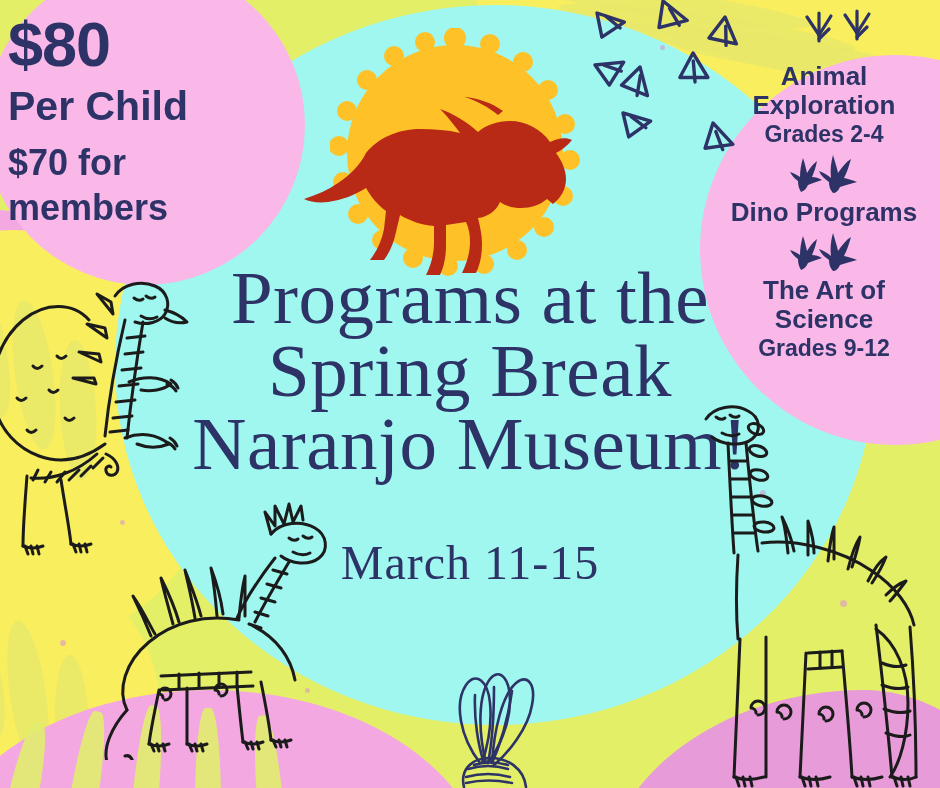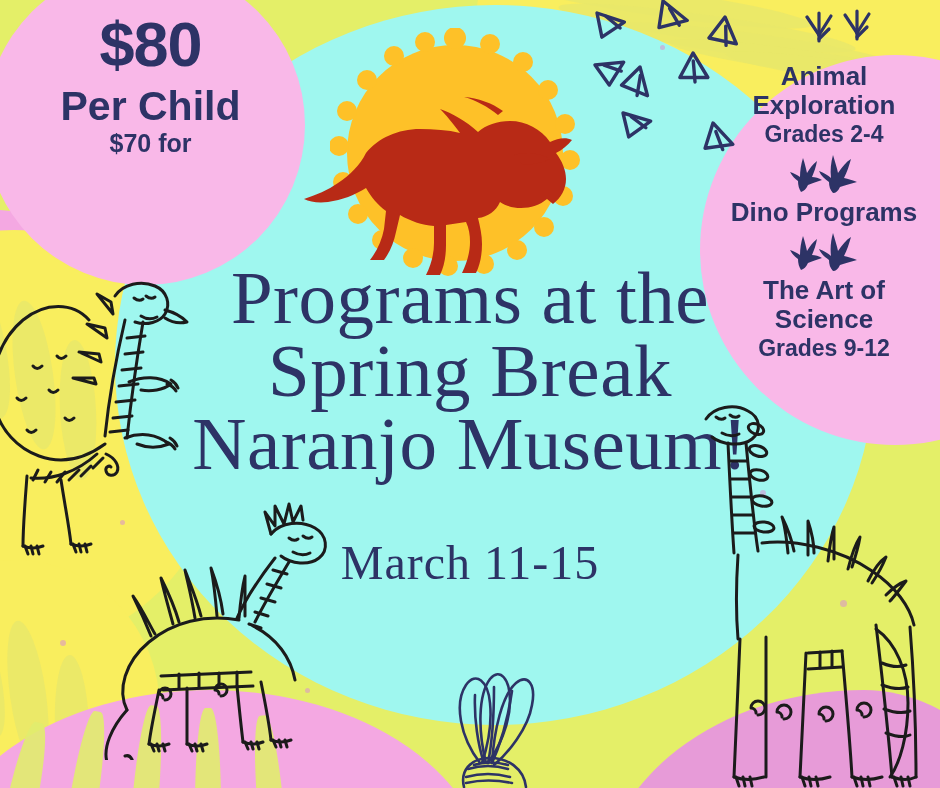--- a/index.html
+++ b/index.html
@@ -96,26 +96,26 @@
     border-radius: 50%;
   }
 
   
   .sun-wrap { position: absolute; left: 330px; top: 28px; width: 250px; height: 250px; }
   .dino-wrap { position: absolute; left: 300px; top: 95px; width: 320px; height: 190px; }
 
   
   .price-block {
     position: absolute; left: 8px; top: 10px; width: 285px;
-    text-align: center; color: #2D3366;
+    text-align: left; color: #2D3366;
     line-height: 1.08;
   }
   .price-amount { font-size: 63px; font-weight: 800; letter-spacing: -1px; }
   .price-per    { font-size: 41px; font-weight: 700; margin-top: 6px; }
-  .price-member { font-size: 25px; font-weight: 700; line-height: 1.25; }
+  .price-member { font-size: 36px; font-weight: 700; margin-top: 12px; line-height: 1.25; }
 
   
   .programs-block {
     position: absolute; left: 704px; top: 62px; width: 240px;
     text-align: center; color: #2D3366;
   }
   .prog-name   { font-size: 26px; font-weight: 800; line-height: 1.12; }
   .prog-grades { font-size: 23px; font-weight: 800; line-height: 1.2; margin-top: 1px; }
   .prints { margin: 6px 0 5px; line-height: 0; }
 
@@ -248,20 +248,21 @@
       <path fill="#B82A16" d="M198 20 C188 12 176 5 164 2 C178 3 192 8 203 16 Z"></path>
     </svg>
   </div>
 
   <div class="blob pink-circle-left"></div>
   <div class="price-block">
     <div class="price-amount">$80</div>
     <div class="price-per">Per Child</div>
     <div class="price-member">
       <span>$70 for</span><br>
+      <span>members</span>
     </div>
   </div>
 
   <div class="blob pink-circle-right"></div>
   <div class="programs-block">
 
     <div>
       <div class="prog-name">
         <span>Animal</span><br>
         <span>Exploration</span>

